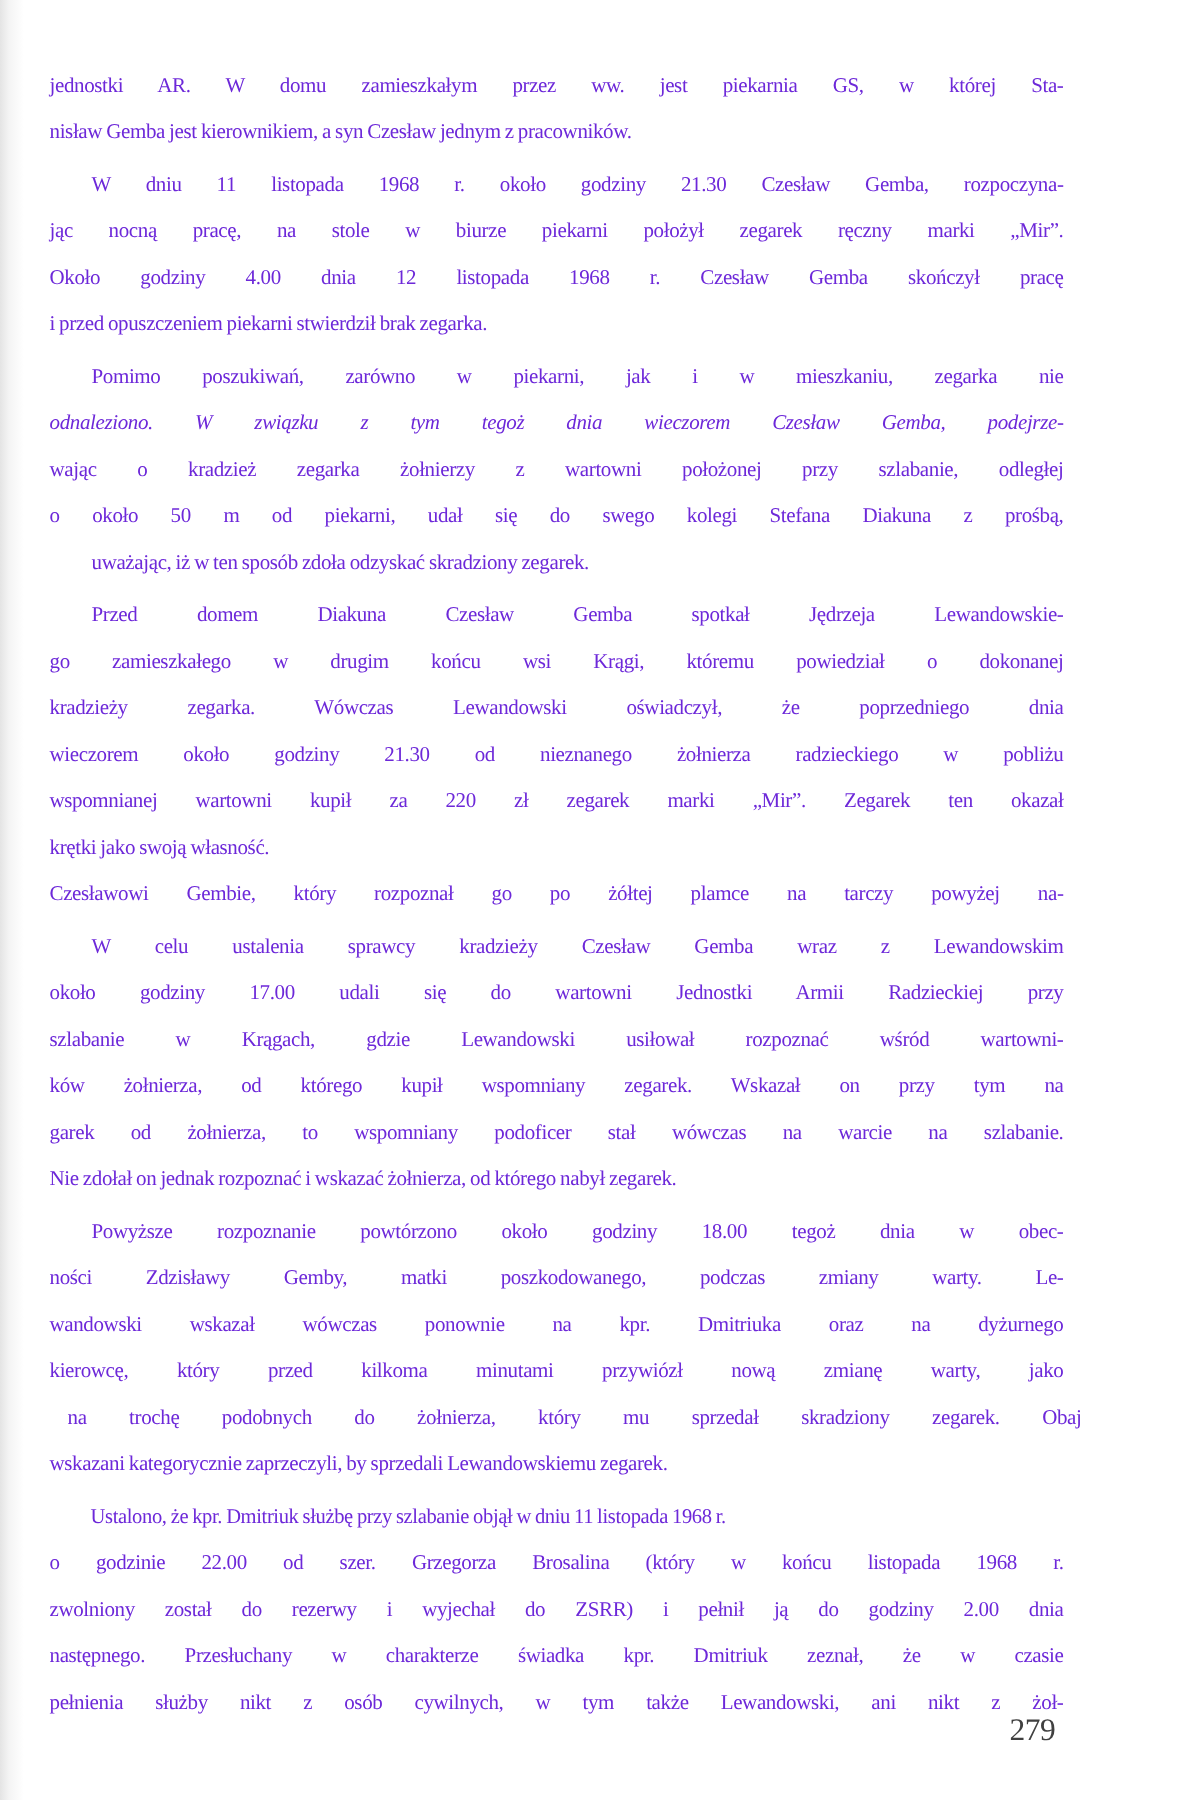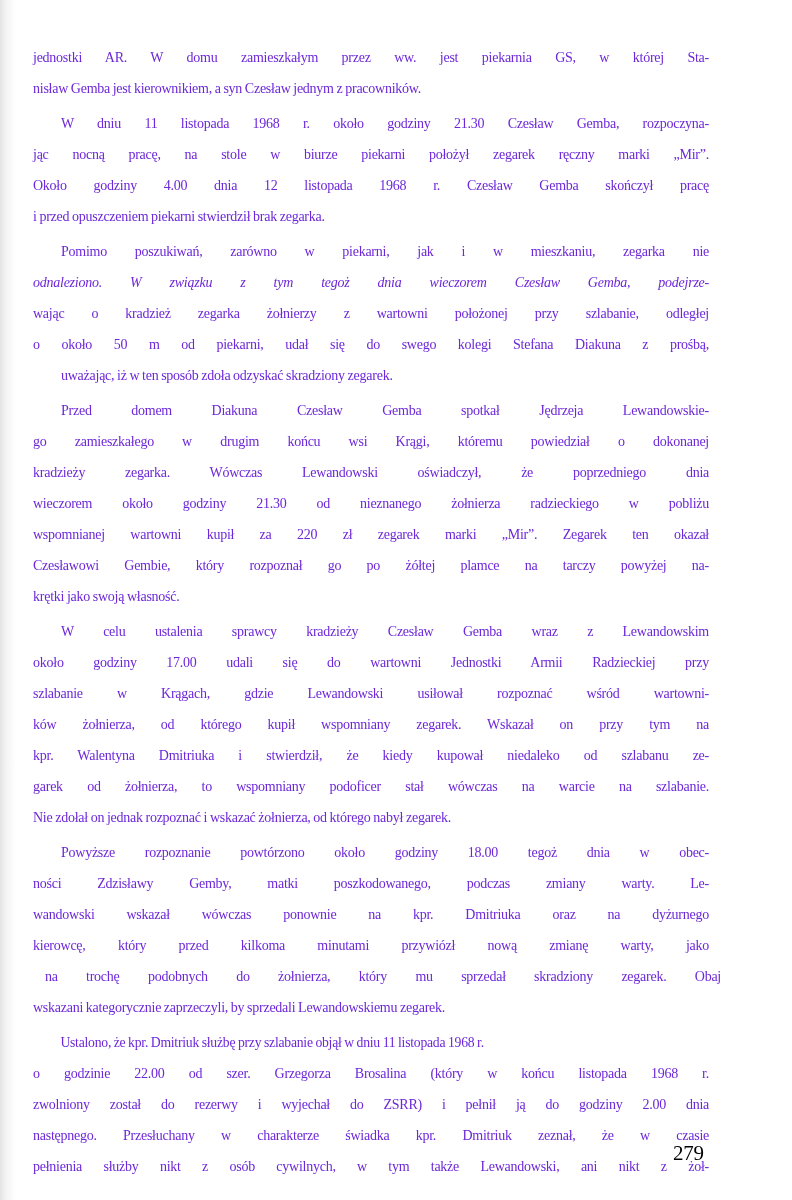--- a/index.html
+++ b/index.html
@@ -46,21 +46,21 @@
     }
     .line.first-indent {
       padding-left: 28px;
     }
     .page-number {
       position: absolute;
       left: 673px;
       top: 1141px;
       font-family: "Liberation Serif", serif;
       font-size: 21px;
-      color: #000000;
+      color: #404040;
       letter-spacing: -0.3px;
     }
   </style>
 </head>
 <body>
 
 <div class="page">
   <div id="body-text">
       <div class="para">
         <span class="line" style="display: block; text-align-last: justify; width: 676px; box-sizing: border-box;">jednostki AR. W domu zamieszkałym przez ww. jest piekarnia GS, w której Sta-</span>
@@ -78,29 +78,28 @@
         <span class="line" style="display: block; text-align-last: justify; width: 676px; box-sizing: border-box;">wając o kradzież zegarka żołnierzy z wartowni położonej przy szlabanie, odległej</span>
         <span class="line" style="display: block; text-align-last: justify; width: 676px; box-sizing: border-box;">o około 50 m od piekarni, udał się do swego kolegi Stefana Diakuna z prośbą,</span>
         <span class="line last" style="display: block; text-align-last: left; width: 676px; box-sizing: border-box; margin-left: 28px;">uważając, iż w ten sposób zdoła odzyskać skradziony zegarek.</span>
       </div>
       <div class="para">
         <span class="line first-indent" style="display: block; text-align-last: justify; width: 676px; box-sizing: border-box;">Przed domem Diakuna Czesław Gemba spotkał Jędrzeja Lewandowskie-</span>
         <span class="line" style="display: block; text-align-last: justify; width: 676px; box-sizing: border-box;">go zamieszkałego w drugim końcu wsi Krągi, któremu powiedział o dokonanej</span>
         <span class="line" style="display: block; text-align-last: justify; width: 676px; box-sizing: border-box;">kradzieży zegarka. Wówczas Lewandowski oświadczył, że poprzedniego dnia</span>
         <span class="line" style="display: block; text-align-last: justify; width: 676px; box-sizing: border-box;">wieczorem około godziny 21.30 od nieznanego żołnierza radzieckiego w pobliżu</span>
         <span class="line" style="display: block; text-align-last: justify; width: 676px; box-sizing: border-box;">wspomnianej wartowni kupił za 220 zł zegarek marki „Mir”. Zegarek ten okazał</span>
+        <span class="line last" style="display: block; text-align-last: left; width: 676px; box-sizing: border-box;">krętki jako swoją własność.</span>
         <span class="line" style="display: block; text-align-last: justify; width: 676px; box-sizing: border-box;">Czesławowi Gembie, który rozpoznał go po żółtej plamce na tarczy powyżej na-</span>
-        <span class="line last" style="display: block; text-align-last: left; width: 676px; box-sizing: border-box;">krętki jako swoją własność.</span>
       </div>
       <div class="para">
         <span class="line first-indent" style="display: block; text-align-last: justify; width: 676px; box-sizing: border-box;">W celu ustalenia sprawcy kradzieży Czesław Gemba wraz z Lewandowskim</span>
         <span class="line" style="display: block; text-align-last: justify; width: 676px; box-sizing: border-box;">około godziny 17.00 udali się do wartowni Jednostki Armii Radzieckiej przy</span>
         <span class="line" style="display: block; text-align-last: justify; width: 676px; box-sizing: border-box;">szlabanie w Krągach, gdzie Lewandowski usiłował rozpoznać wśród wartowni-</span>
         <span class="line" style="display: block; text-align-last: justify; width: 676px; box-sizing: border-box;">ków żołnierza, od którego kupił wspomniany zegarek. Wskazał on przy tym na</span>
-        <span class="line" style="display: block; text-align-last: justify; width: 676px; box-sizing: border-box;">kpr. Walentyna Dmitriuka i stwierdził, że kiedy kupował niedaleko od szlabanu ze-</span>
         <span class="line" style="display: block; text-align-last: justify; width: 676px; box-sizing: border-box;">garek od żołnierza, to wspomniany podoficer stał wówczas na warcie na szlabanie.</span>
         <span class="line last" style="display: block; text-align-last: left; width: 676px; box-sizing: border-box;">Nie zdołał on jednak rozpoznać i wskazać żołnierza, od którego nabył zegarek.</span>
       </div>
       <div class="para">
         <span class="line first-indent" style="display: block; text-align-last: justify; width: 676px; box-sizing: border-box;">Powyższe rozpoznanie powtórzono około godziny 18.00 tegoż dnia w obec-</span>
         <span class="line" style="display: block; text-align-last: justify; width: 676px; box-sizing: border-box;">ności Zdzisławy Gemby, matki poszkodowanego, podczas zmiany warty. Le-</span>
         <span class="line" style="display: block; text-align-last: justify; width: 676px; box-sizing: border-box;">wandowski wskazał wówczas ponownie na kpr. Dmitriuka oraz na dyżurnego</span>
         <span class="line" style="display: block; text-align-last: justify; width: 676px; box-sizing: border-box;">kierowcę, który przed kilkoma minutami przywiózł nową zmianę warty, jako</span>
         <span class="line" style="display: block; text-align-last: justify; width: 676px; box-sizing: border-box; margin-left: 12px;">na trochę podobnych do żołnierza, który mu sprzedał skradziony zegarek. Obaj</span>
         <span class="line last" style="display: block; text-align-last: left; width: 676px; box-sizing: border-box;">wskazani kategorycznie zaprzeczyli, by sprzedali Lewandowskiemu zegarek.</span>

